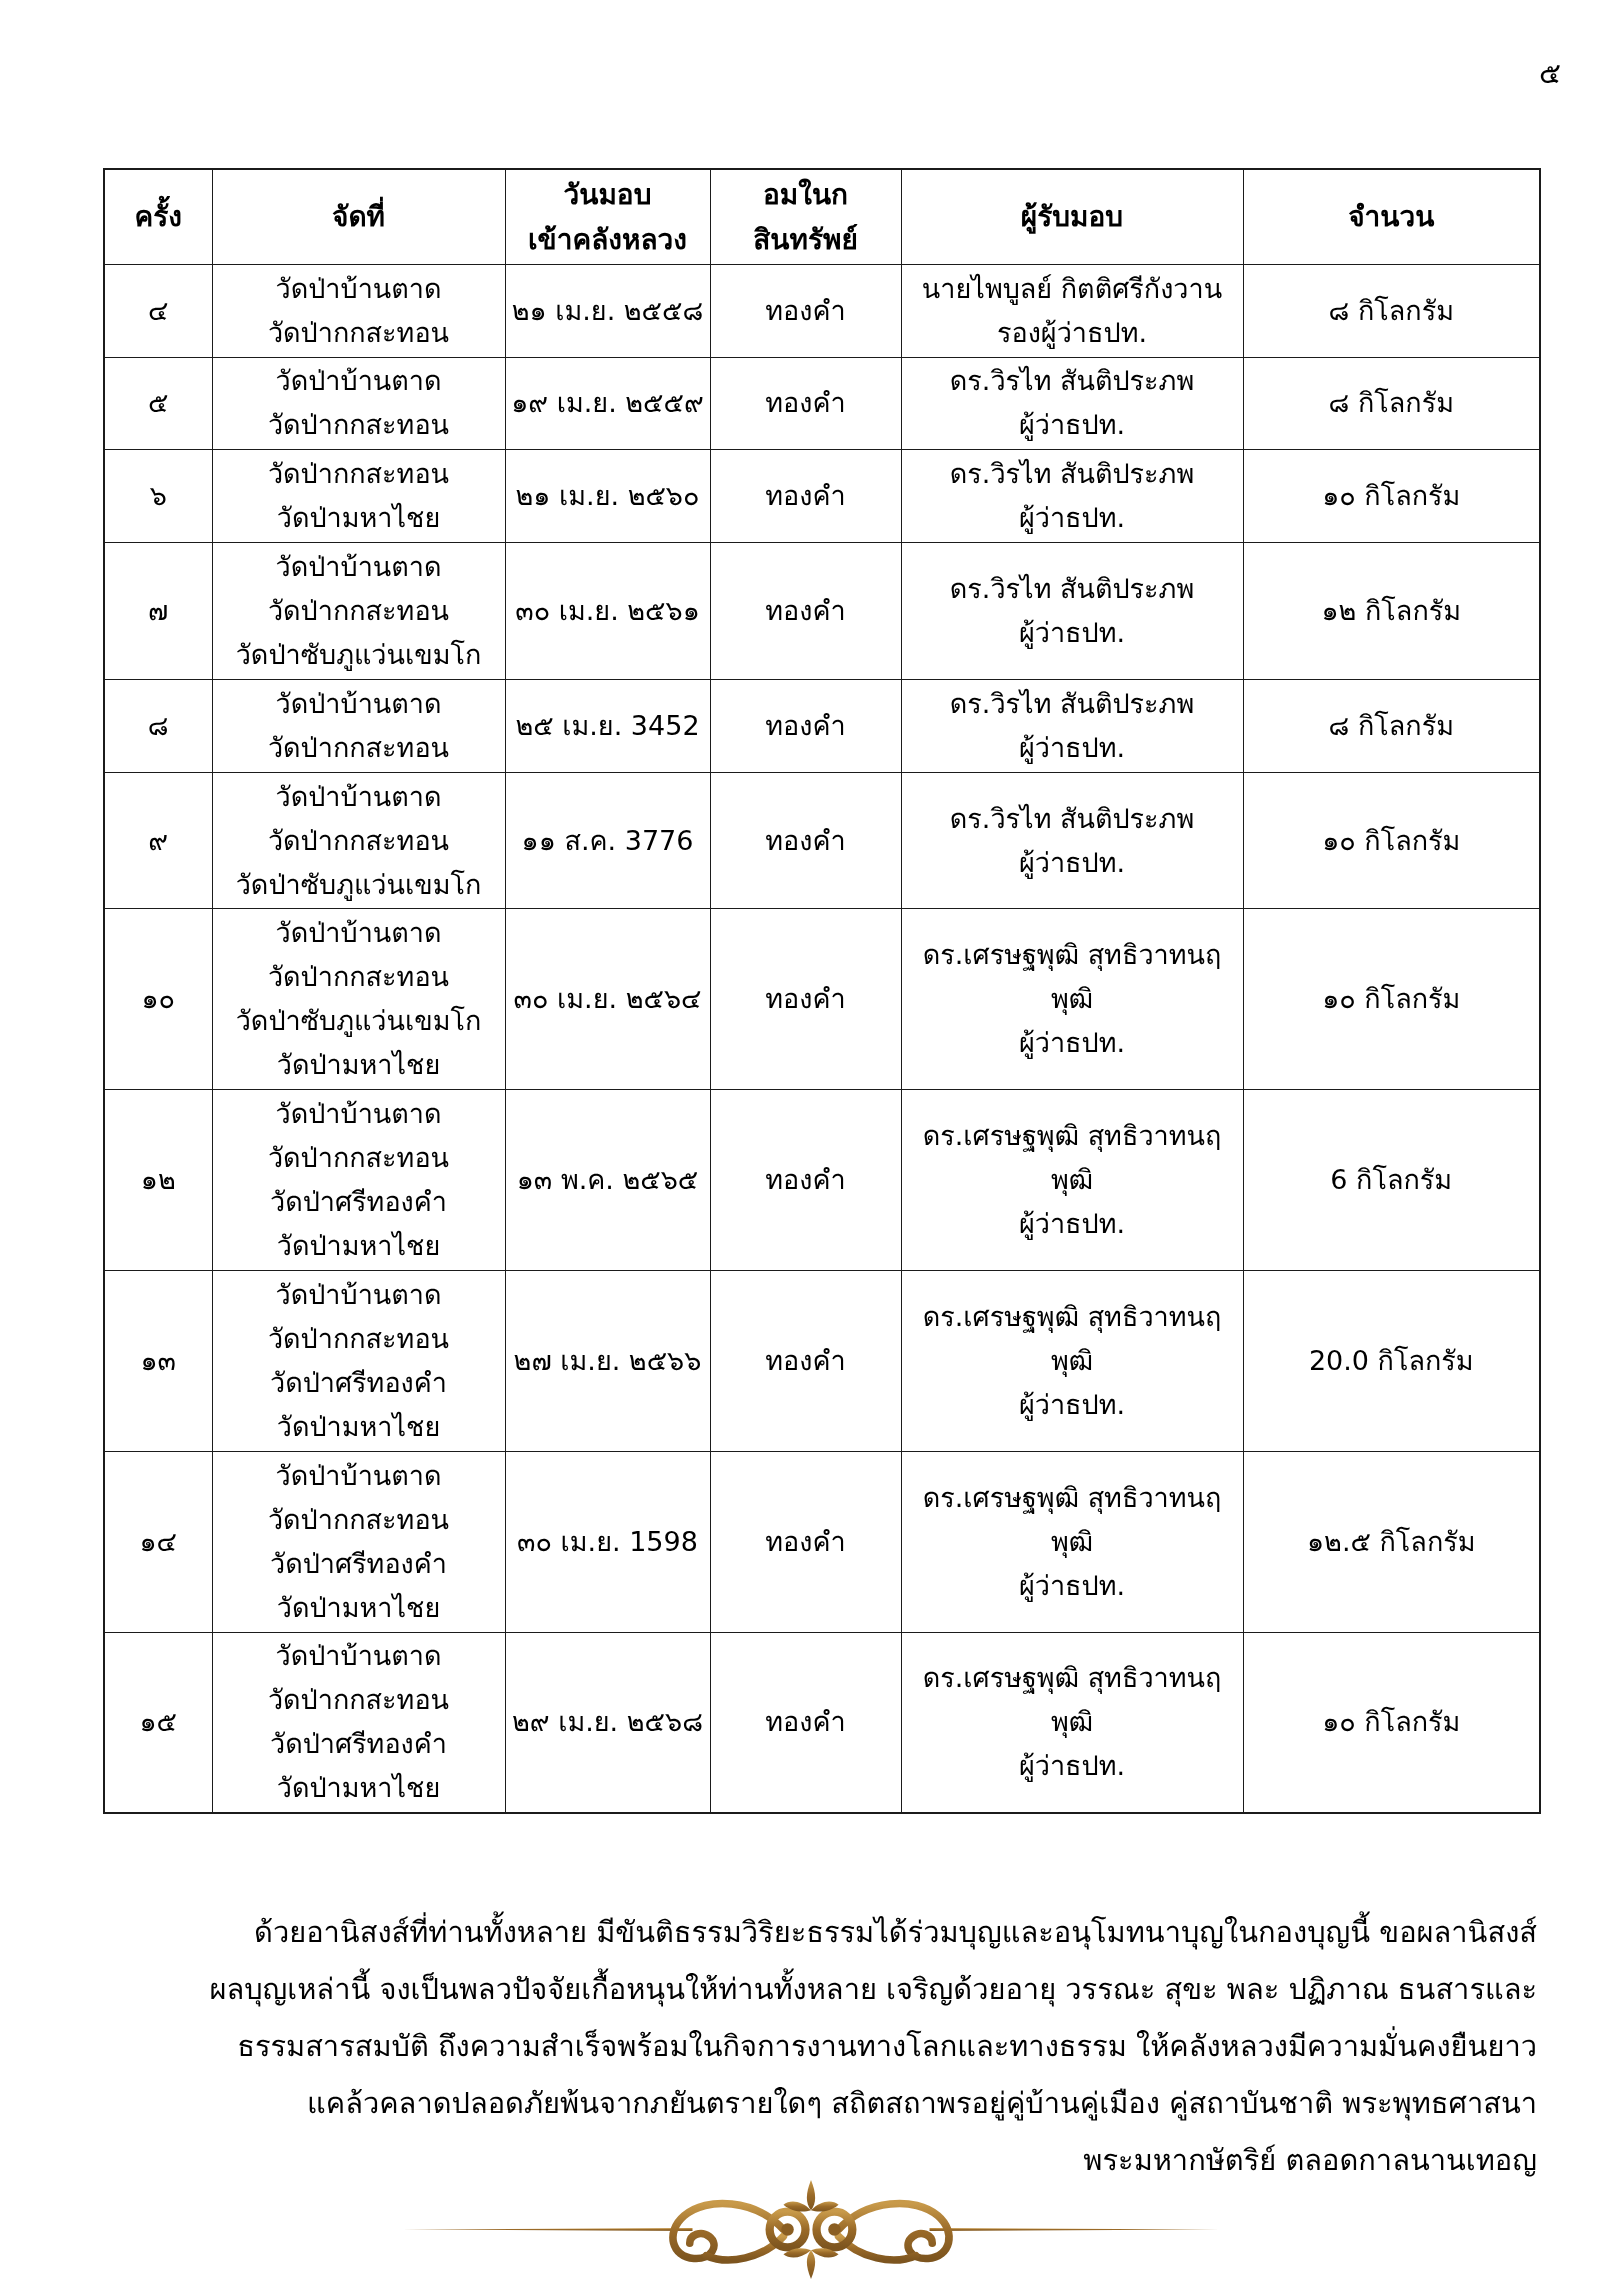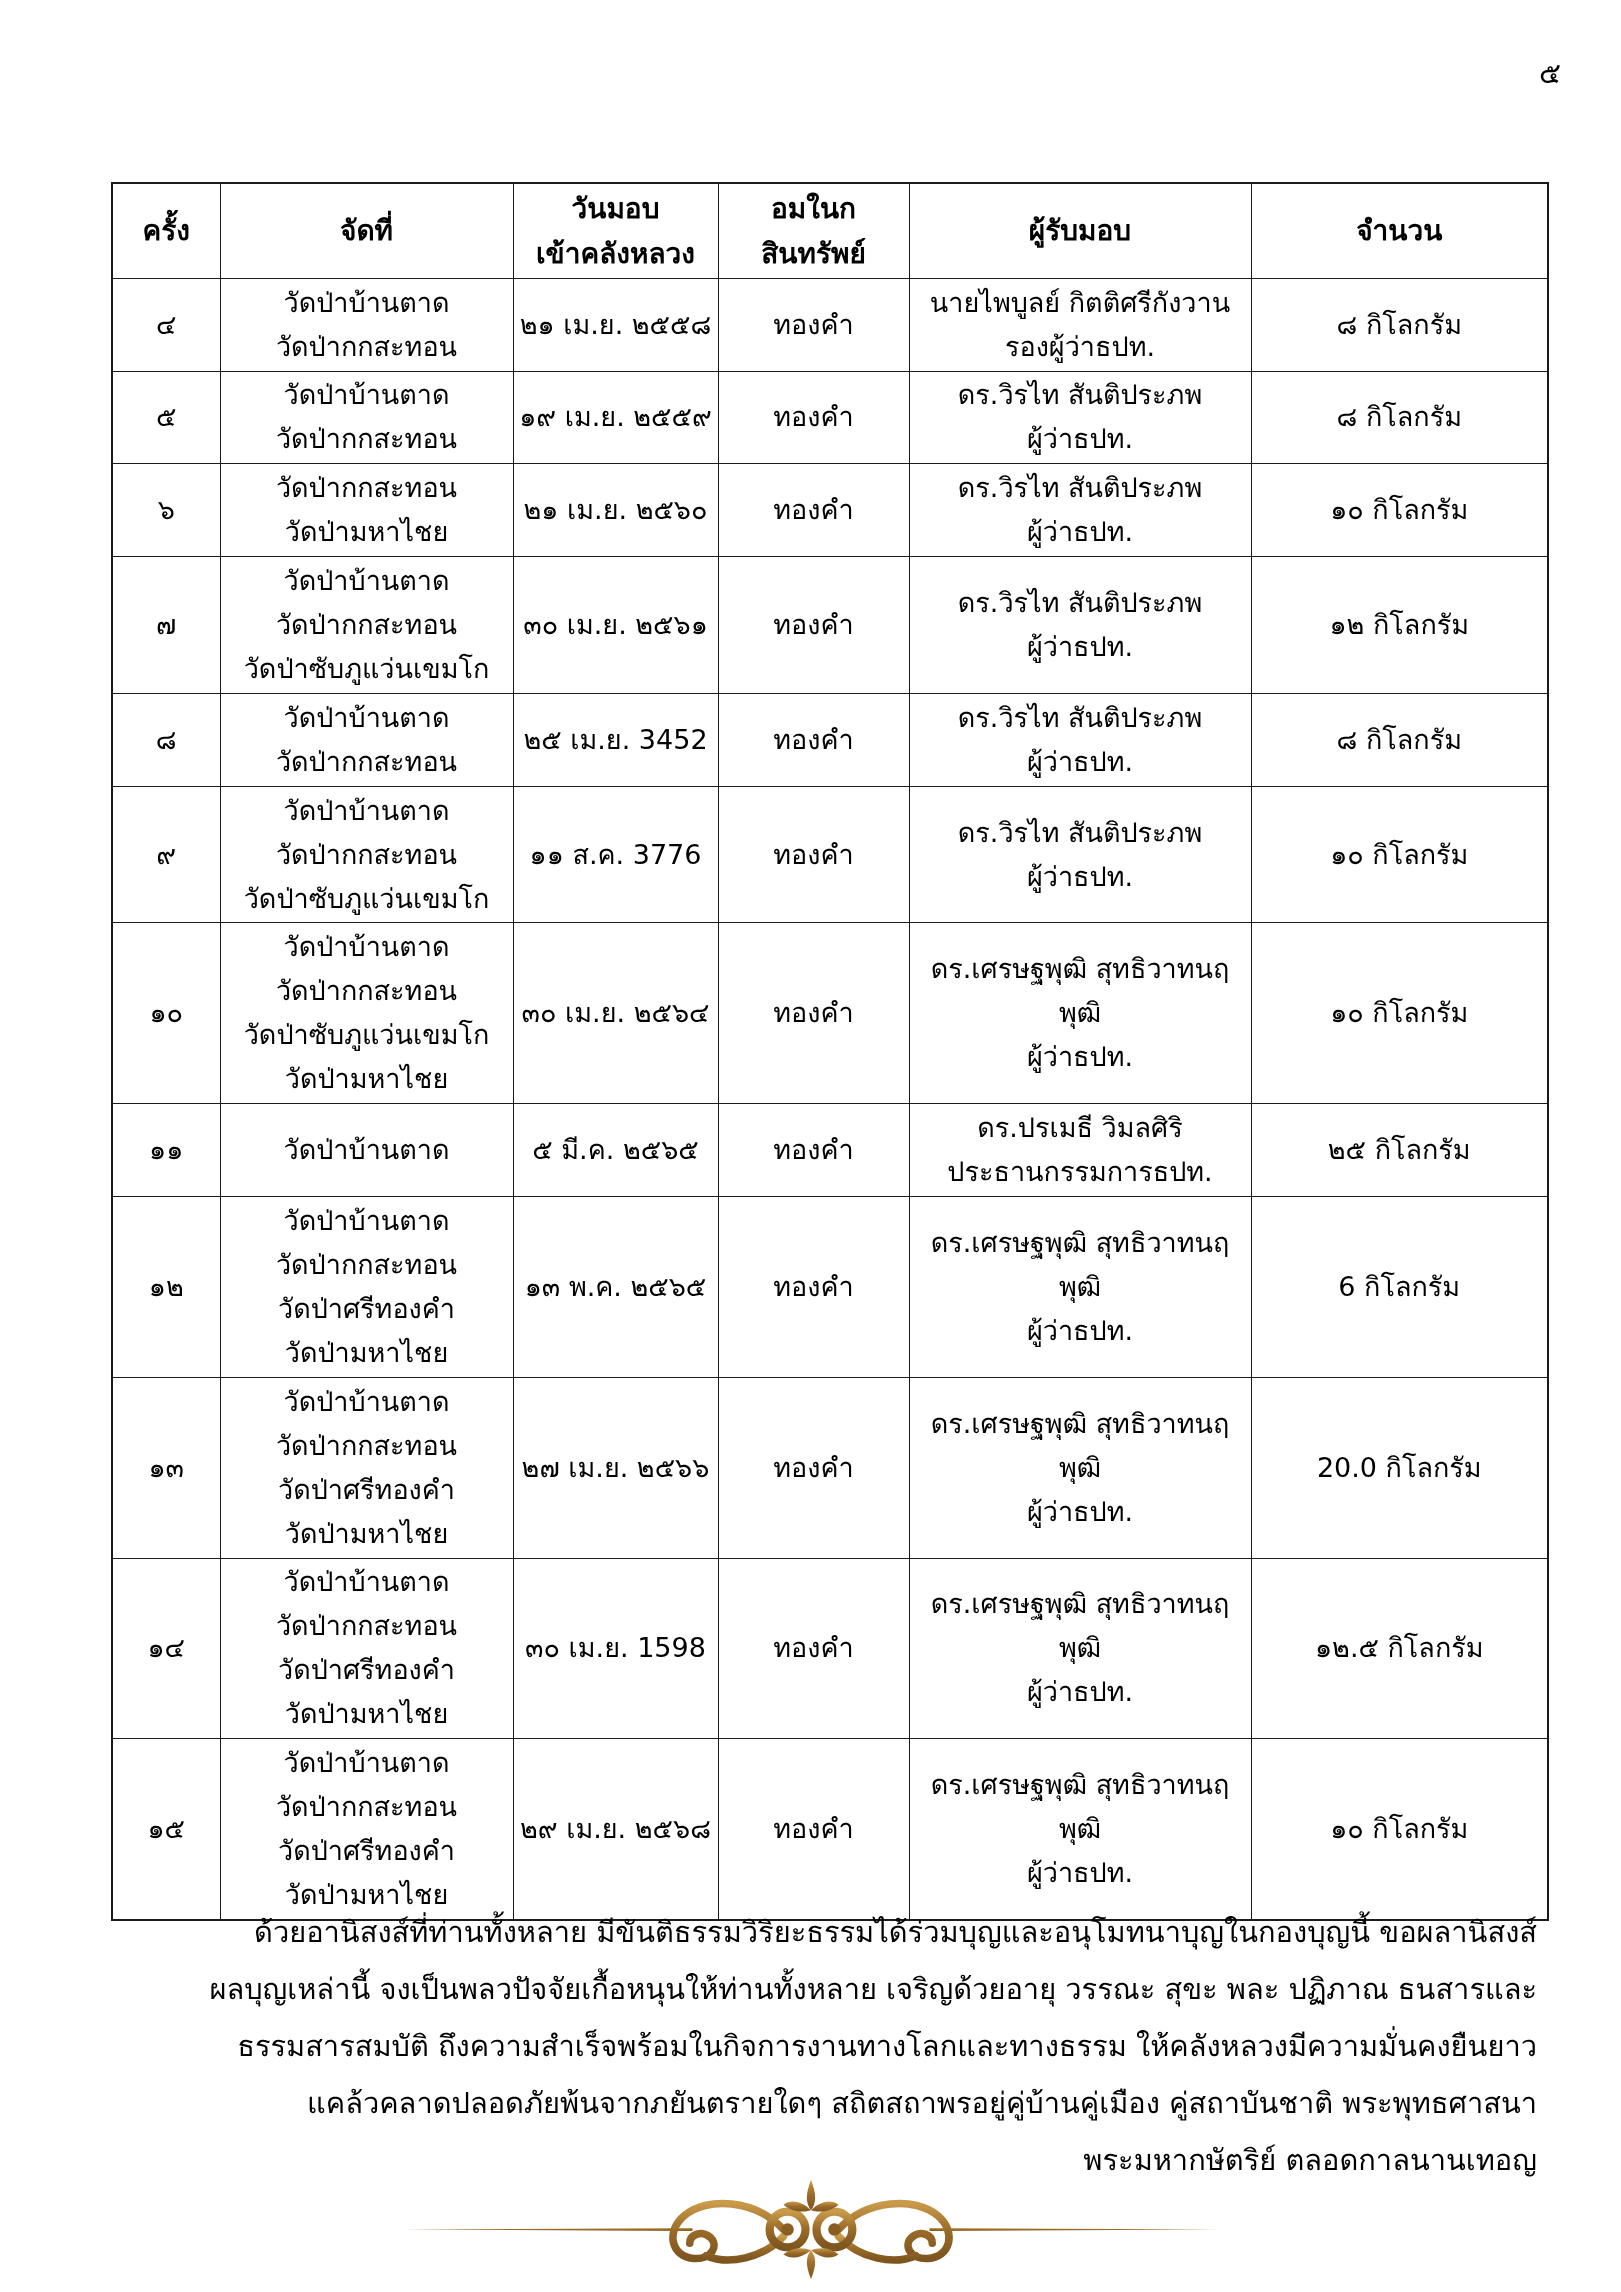--- a/index.html
+++ b/index.html
@@ -10,26 +10,25 @@
     background:#ffffff;
     font-family:"DejaVu Sans","Liberation Sans",sans-serif;
     color:#000;
     overflow:hidden;
   }
   .page-number{
     position:absolute;top:56px;right:60px;
     font-size:29px;line-height:34px;
   }
   table.donation{
-    position:absolute;left:103px;top:182px;
+    position:absolute;left:103px;top:168px;
     width:1436px;
     border-collapse:collapse;
     table-layout:fixed;
     border:2.8px solid #1b1b1b;
-    margin-left:8px;
   }
   table.donation th,
   table.donation td{
     border:1.9px solid #1b1b1b;
     text-align:center;
     vertical-align:middle;
     padding:1.9px 5.6px;
     overflow:hidden;
   }
   table.donation th{
@@ -157,29 +156,20 @@
 วัดป่ากกสะทอน
 วัดป่าซับภูแว่นเขมโก
 วัดป่ามหาไชย</td>
       <td>๓๐ เม.ย. ๒๕๖๔</td>
       <td>ทองคำ</td>
       <td>ดร.เศรษฐพุฒิ สุทธิวาทนฤพุฒิ
 ผู้ว่าธปท.</td>
       <td>๑๐ กิโลกรัม</td>
     </tr>
 
-    <tr>
-      <td>๑๑</td>
-      <td>วัดป่าบ้านตาด</td>
-      <td>๕ มี.ค. ๒๕๖๕</td>
-      <td>ทองคำ</td>
-      <td>ดร.ปรเมธี วิมลศิริ
-ประธานกรรมการธปท.</td>
-      <td>๒๕ กิโลกรัม</td>
-    </tr>
 
     <tr>
       <td>๑๒</td>
       <td>วัดป่าบ้านตาด
 วัดป่ากกสะทอน
 วัดป่าศรีทองคำ
 วัดป่ามหาไชย</td>
       <td>๑๓ พ.ค. ๒๕๖๕</td>
       <td>ทองคำ</td>
       <td>ดร.เศรษฐพุฒิ สุทธิวาทนฤพุฒิ

